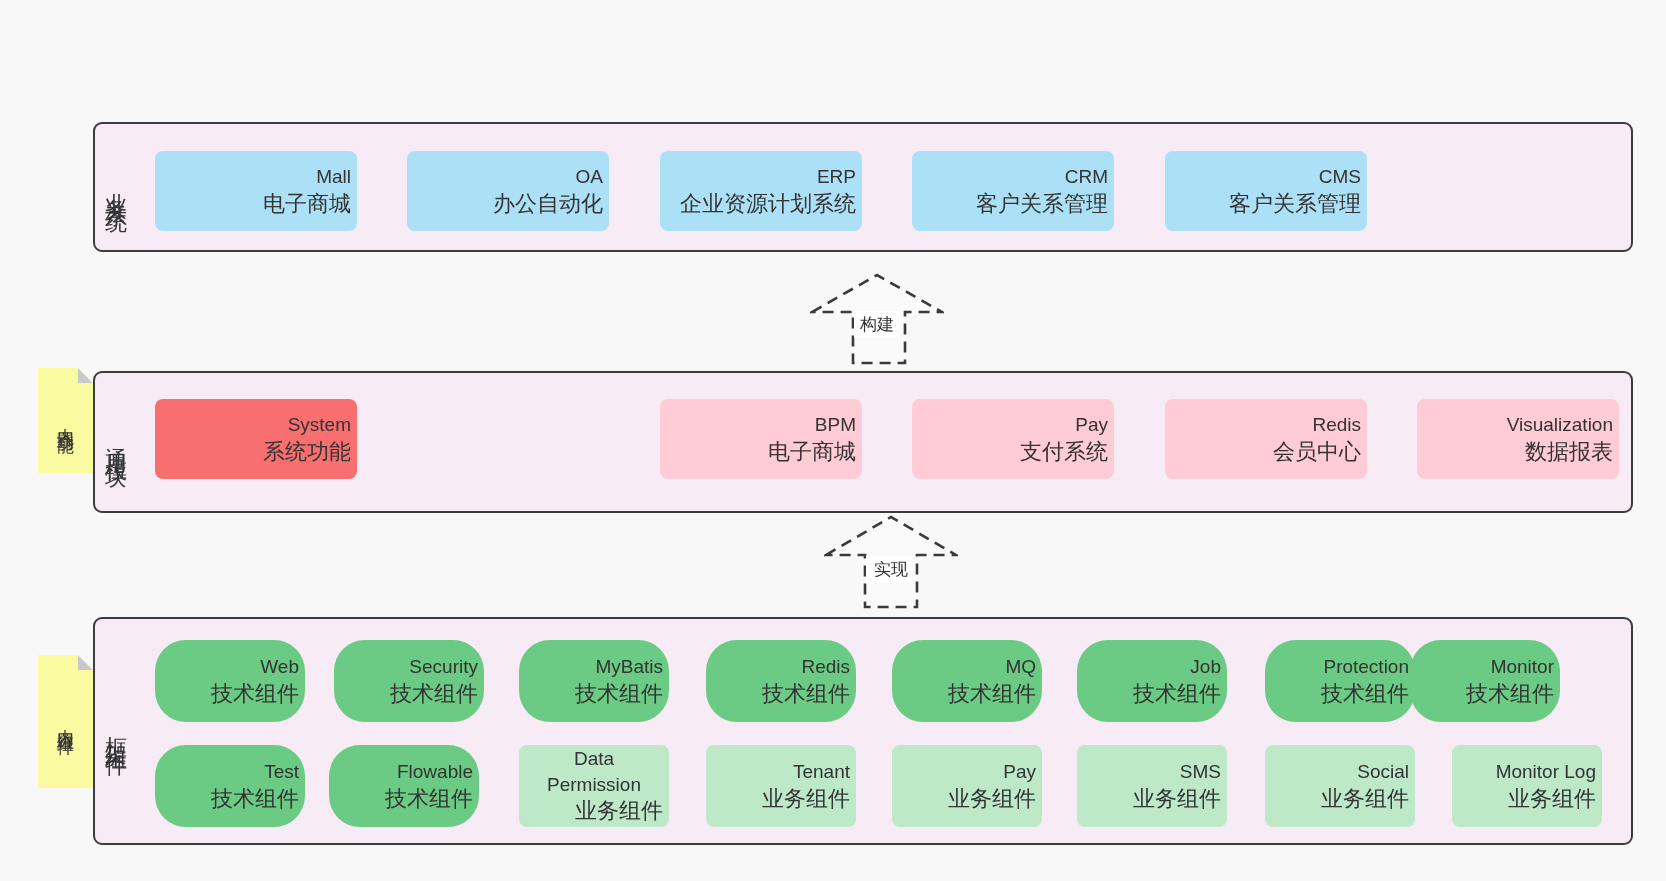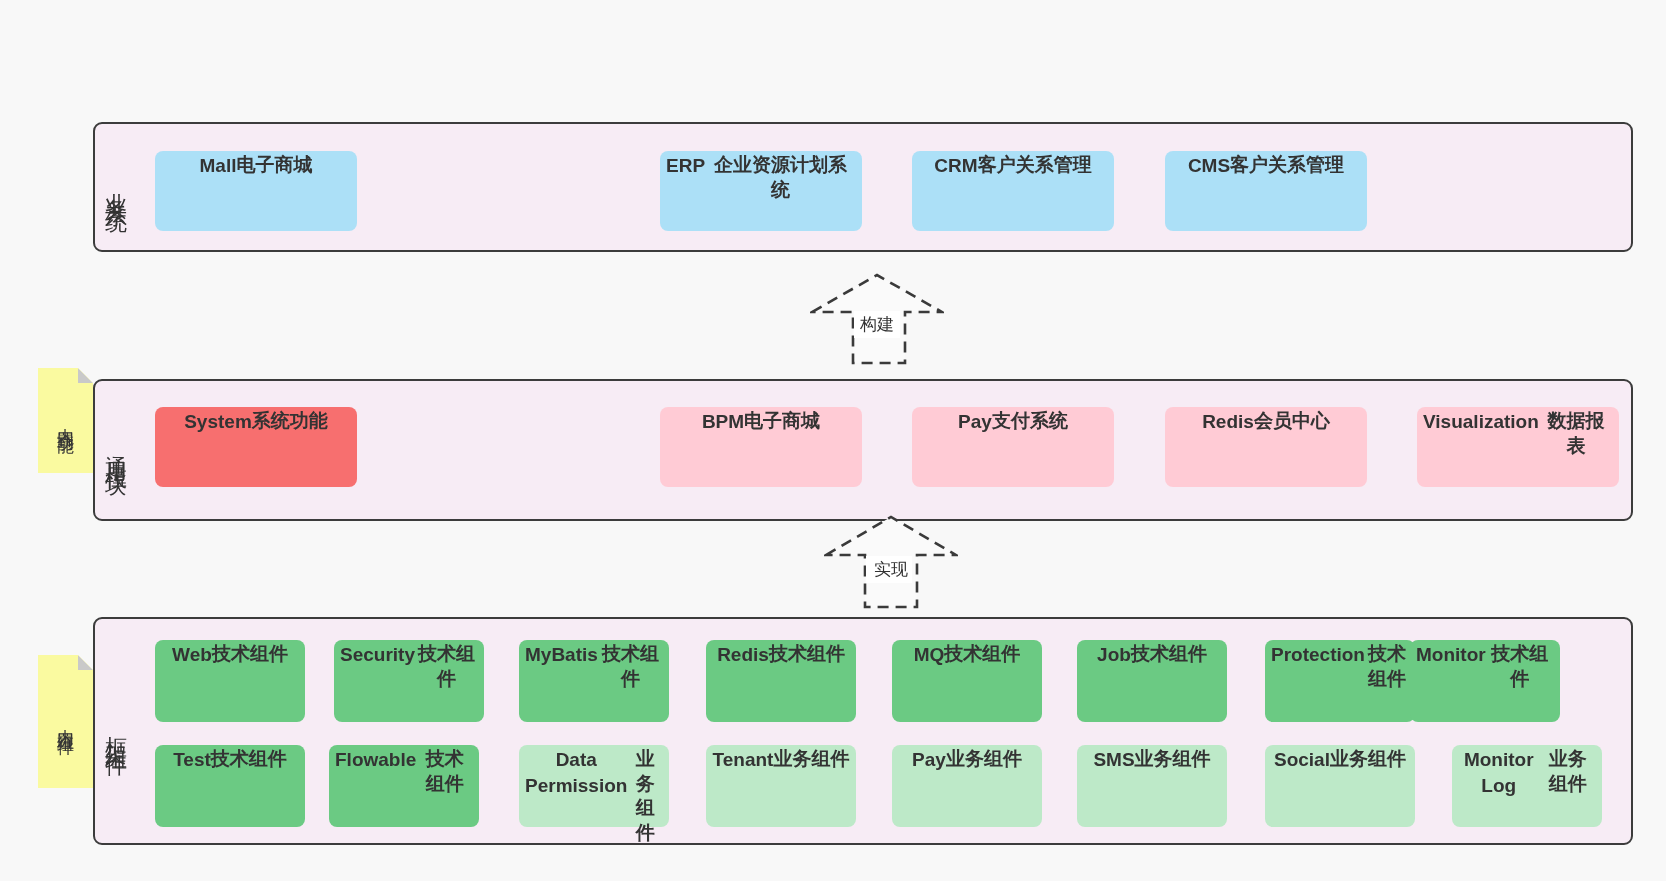--- a/index.html
+++ b/index.html
@@ -2,38 +2,38 @@
 <html style="--color-page-bg: #f8f8f8; --color-band-bg: #f7ecf5; --color-band-border: #3c3c3c; --color-box-blue: #ace0f7; --color-box-red: #f76f6f; --color-box-pink: #ffcbd5; --color-box-green: #6bca83; --color-box-green-light: #bde9c8; --color-sticky-bg: #fafaa0; --color-sticky-fold: #c9c9c9; --color-text: #333333; --color-arrow: #3a3a3a;"><head>
 <meta charset="utf-8">
 <style>
   html,body{margin:0;padding:0;}
   body{background:var(--color-page-bg,#f8f8f8);font-family:"Liberation Sans","DejaVu Sans",sans-serif;}
   .canvas{position:relative;width:1666px;height:881px;overflow:hidden;background:var(--color-page-bg,#f8f8f8);}
 
   .band{position:absolute;left:93px;width:1540px;background:var(--color-band-bg,#f7ecf5);
         border:2px solid var(--color-band-border,#3c3c3c);border-radius:9px;box-sizing:border-box;}
   .band-business{top:122px;height:130px;}
-  .band-modules{top:379px;height:142px;}
+  .band-modules{top:371px;height:142px;}
   .band-components{top:617px;height:228px;}
 
   .band-label{position:absolute;left:4px;top:0;height:100%;width:34px;
         display:flex;align-items:center;justify-content:center;
         writing-mode:vertical-rl;text-orientation:upright;letter-spacing:6px;
         font-size:22px;color:var(--color-text,#333);}
 
   .box{position:absolute;width:202px;height:80px;border-radius:8px;
-        display:flex;flex-direction:row;align-items:flex-start;justify-content:center;
-        text-align:center;color:var(--color-text,#333);box-sizing:border-box;padding:2px 6px;font-weight:bold;}
+        display:flex;flex-direction:column;align-items:flex-end;justify-content:center;
+        text-align:center;color:var(--color-text,#333);box-sizing:border-box;padding:2px 6px;}
   .box .t{font-size:19px;line-height:1.35;}
-  .box .s{font-size:19px;line-height:1.3;}
+  .box .s{font-size:22px;line-height:1.3;}
   .box.sm{width:150px;height:82px;}
   .blue{background:var(--color-box-blue,#ace0f7);}
   .red{background:var(--color-box-red,#f76f6f);}
   .pink{background:var(--color-box-pink,#ffcbd5);}
-  .green{background:var(--color-box-green,#6bca83);}
+  .green{background:var(--color-box-green,#6bca83);border-radius:31px;}
   .green-light{background:var(--color-box-green-light,#bde9c8);}
 
   .sticky{position:absolute;width:55px;background:var(--color-sticky-bg,#fafaa0);
         clip-path:polygon(0 0,calc(100% - 15px) 0,100% 15px,100% 100%,0 100%);
         display:flex;align-items:center;justify-content:center;}
   .sticky-modules{left:38px;top:368px;height:105px;}
   .sticky-components{left:38px;top:655px;height:133px;}
   .sticky .fold{position:absolute;top:0;right:0;width:15px;height:15px;
         background:var(--color-sticky-fold,#c9c9c9);clip-path:polygon(0 0,100% 100%,0 100%);}
   .sticky .txt{writing-mode:vertical-rl;text-orientation:upright;letter-spacing:3px;
@@ -57,20 +57,24 @@
   <div class="sticky sticky-components">
     <span class="fold"></span>
     <span class="txt">内置组件</span>
   </div>
 
   <section class="band band-business">
     <div class="band-label">业务系统</div>
     <div class="box blue" style="left:60px;top:27px">
       <div class="t">Mall</div>
       <div class="s">电子商城</div>
+    </div>
+    <div class="box blue" style="left:312px;top:27px">
+      <div class="t">OA</div>
+      <div class="s">办公自动化</div>
     </div>
     <div class="box blue" style="left:565px;top:27px">
       <div class="t">ERP</div>
       <div class="s">企业资源计划系统</div>
     </div>
     <div class="box blue" style="left:817px;top:27px">
       <div class="t">CRM</div>
       <div class="s">客户关系管理</div>
     </div>
     <div class="box blue" style="left:1070px;top:27px">

